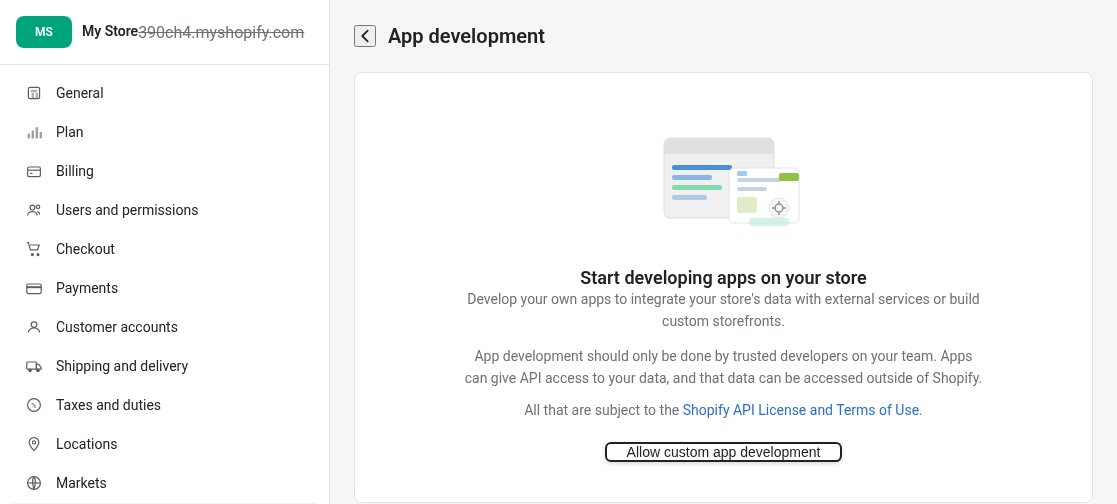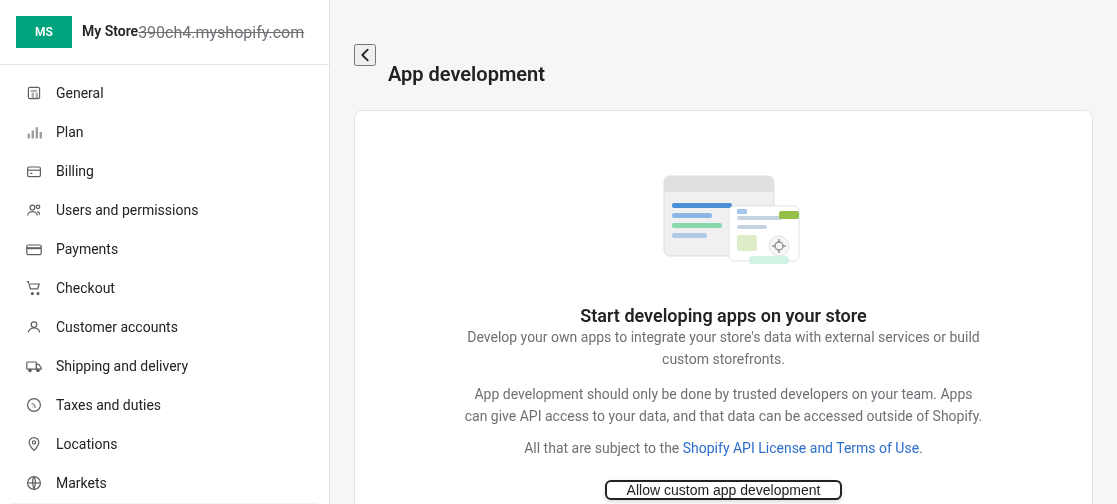--- a/index.html
+++ b/index.html
@@ -30,21 +30,21 @@
       display: flex;
       align-items: center;
       padding: 16px 16px;
       border-bottom: 1px solid #e1e3e5;
       gap: 10px;
     }
 
     .store-avatar {
       width: 56px;
       height: 32px;
-      border-radius: 0;
+      border-radius: 8px;
       background: #00a47c;
       color: #fff;
       display: flex;
       align-items: center;
       justify-content: center;
       font-size: 12px;
       font-weight: 600;
       flex-shrink: 0;
     }
 
@@ -119,21 +119,20 @@
     .back-btn {
       cursor: pointer;
       color: #202223;
       display: flex;
       align-items: center;
     }
 
     .page-title {
       font-size: 20px;
       font-weight: 600;
-      margin-top: 38px;
     }
 
     .card {
       background: #fff;
       border: 1px solid #e1e3e5;
       border-radius: 8px;
       flex: 1;
       display: flex;
       flex-direction: column;
       align-items: center;
@@ -248,36 +247,36 @@
             <circle cx="15" cy="6" r="2.2"></circle>
             <path d="M17 16c0-2-1.3-3.5-3-4"></path>
           </svg>
       </span>
       <span class="nav-label">Users and permissions</span>
     </div>
 
     <div class="nav-item">
       <span class="nav-icon">
         <svg width="16" height="16" viewBox="0 0 20 20" fill="none" stroke="currentColor" stroke-width="1.5">
-            <rect x="1" y="5" width="18" height="12" rx="2"></rect>
-            <path d="M1 9h18" stroke-width="2.5"></path>
-          </svg>
-      </span>
-      <span class="nav-label">Payments</span>
-    </div>
-
-    <div class="nav-item">
-      <span class="nav-icon">
-        <svg width="16" height="16" viewBox="0 0 20 20" fill="none" stroke="currentColor" stroke-width="1.5">
             <path d="M1 2h2l2.5 9h9l2-6H5"></path>
             <circle cx="8" cy="17" r="1.2" fill="currentColor"></circle>
             <circle cx="15" cy="17" r="1.2" fill="currentColor"></circle>
           </svg>
       </span>
       <span class="nav-label">Checkout</span>
+    </div>
+
+    <div class="nav-item">
+      <span class="nav-icon">
+        <svg width="16" height="16" viewBox="0 0 20 20" fill="none" stroke="currentColor" stroke-width="1.5">
+            <rect x="1" y="5" width="18" height="12" rx="2"></rect>
+            <path d="M1 9h18" stroke-width="2.5"></path>
+          </svg>
+      </span>
+      <span class="nav-label">Payments</span>
     </div>
 
     <div class="nav-item">
       <span class="nav-icon">
         <svg width="16" height="16" viewBox="0 0 20 20" fill="none" stroke="currentColor" stroke-width="1.5">
             <circle cx="10" cy="7" r="3.5"></circle>
             <path d="M3 17c0-3.3 3-6 7-6s7 2.7 7 6"></path>
           </svg>
       </span>
       <span class="nav-label">Customer accounts</span>

